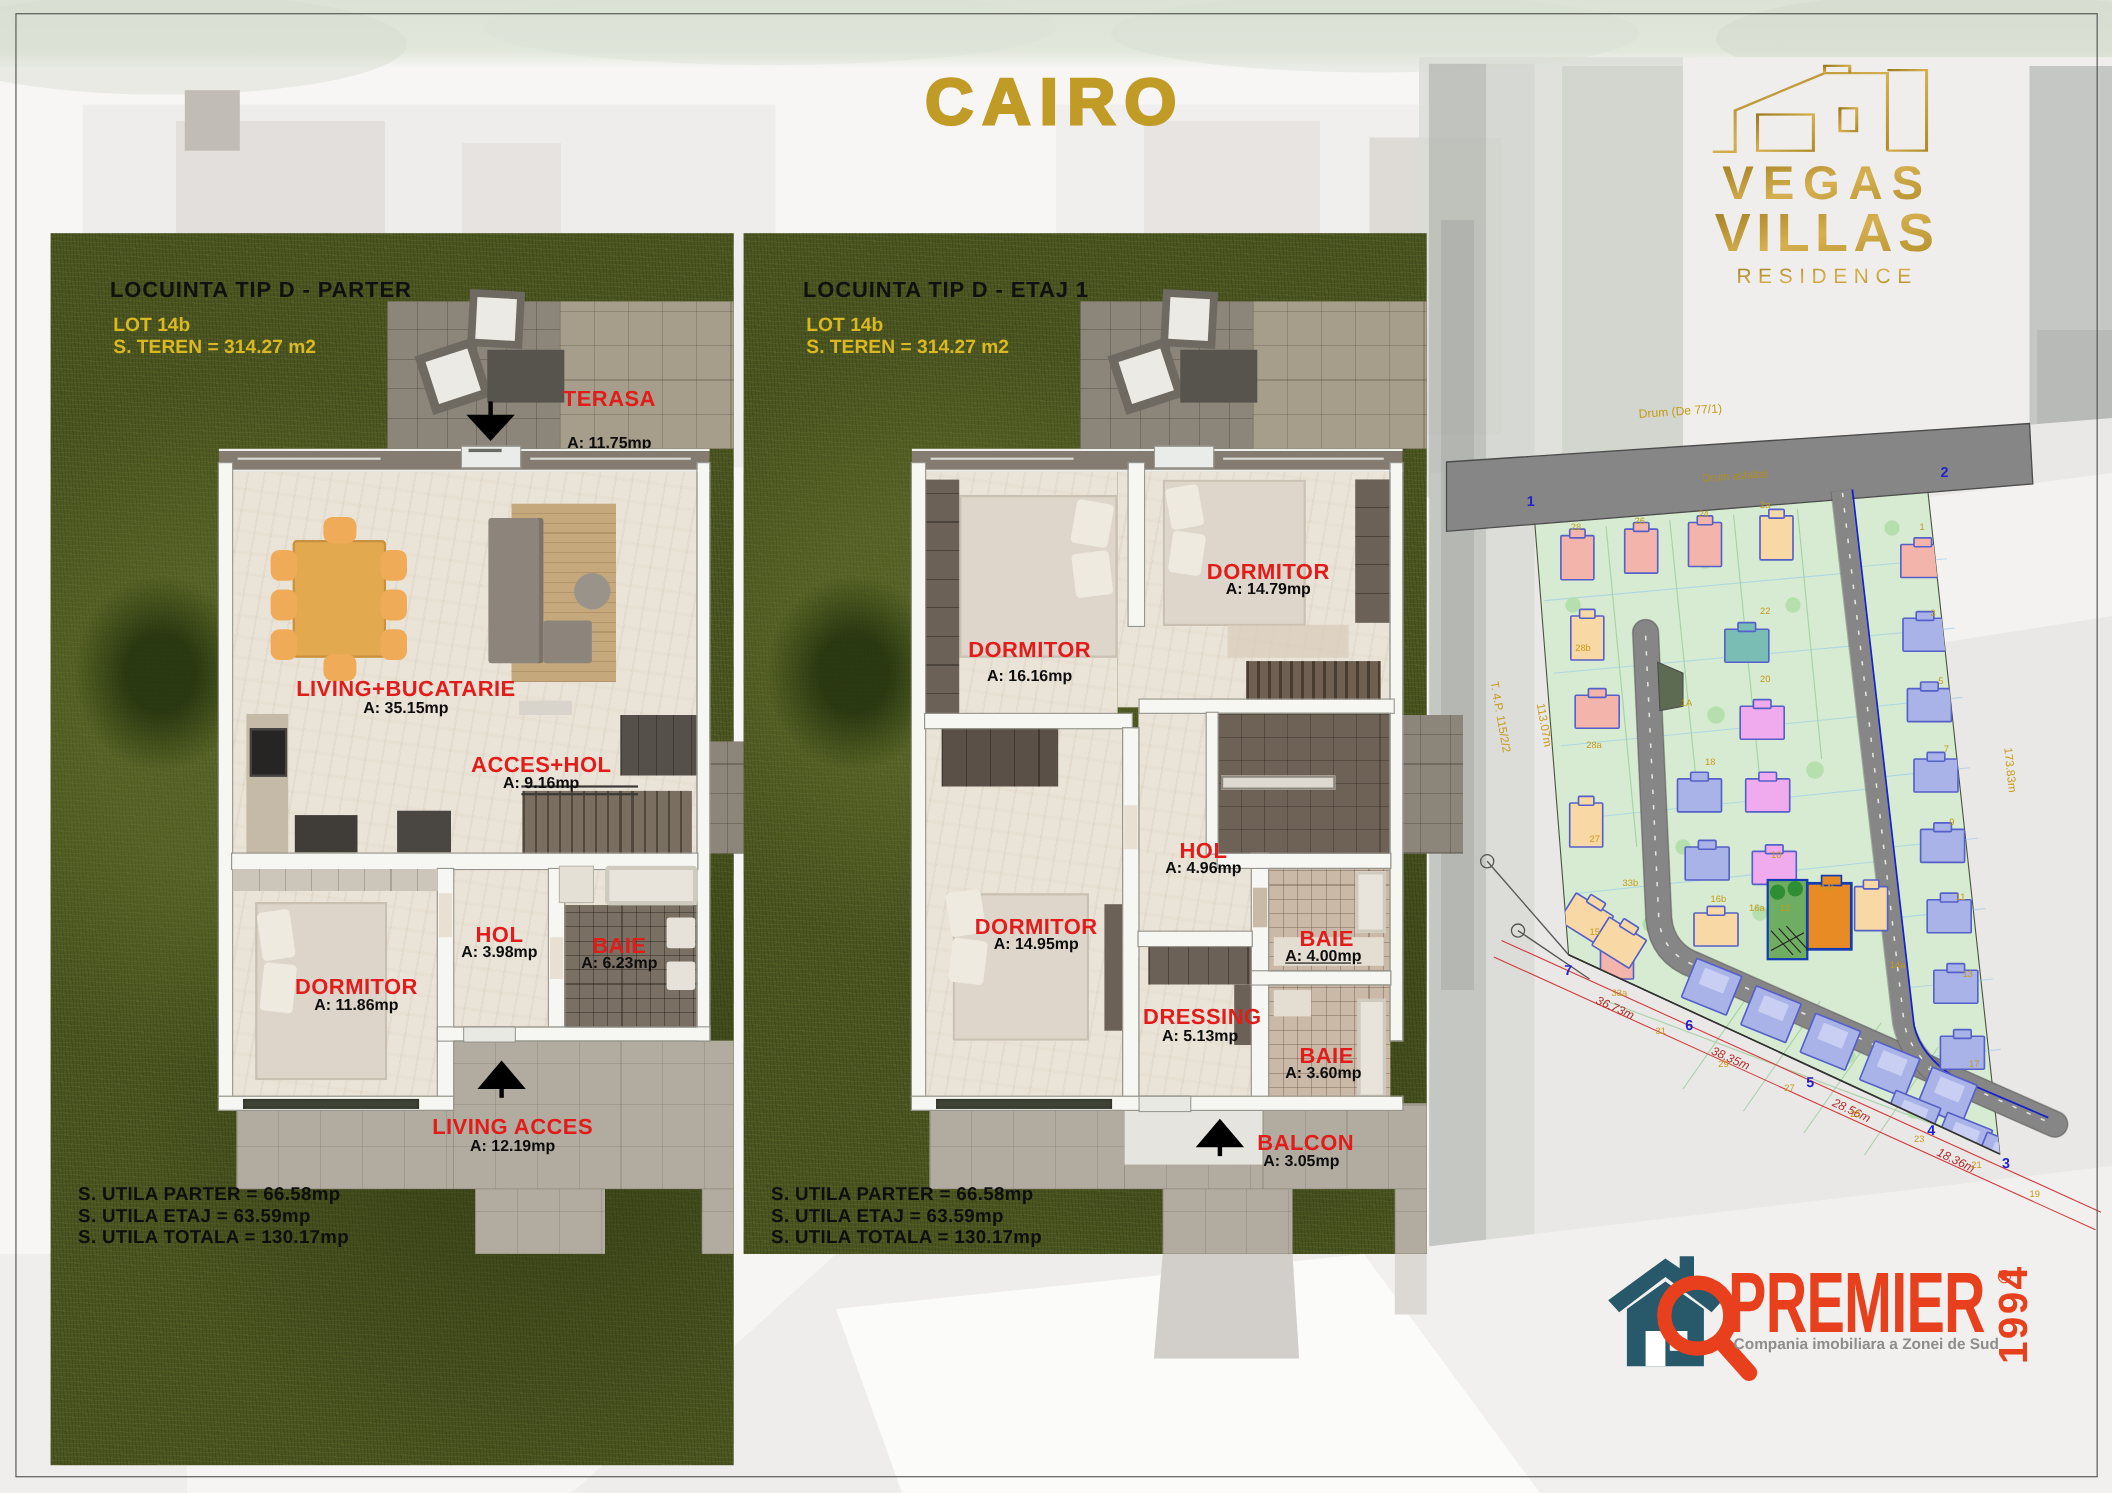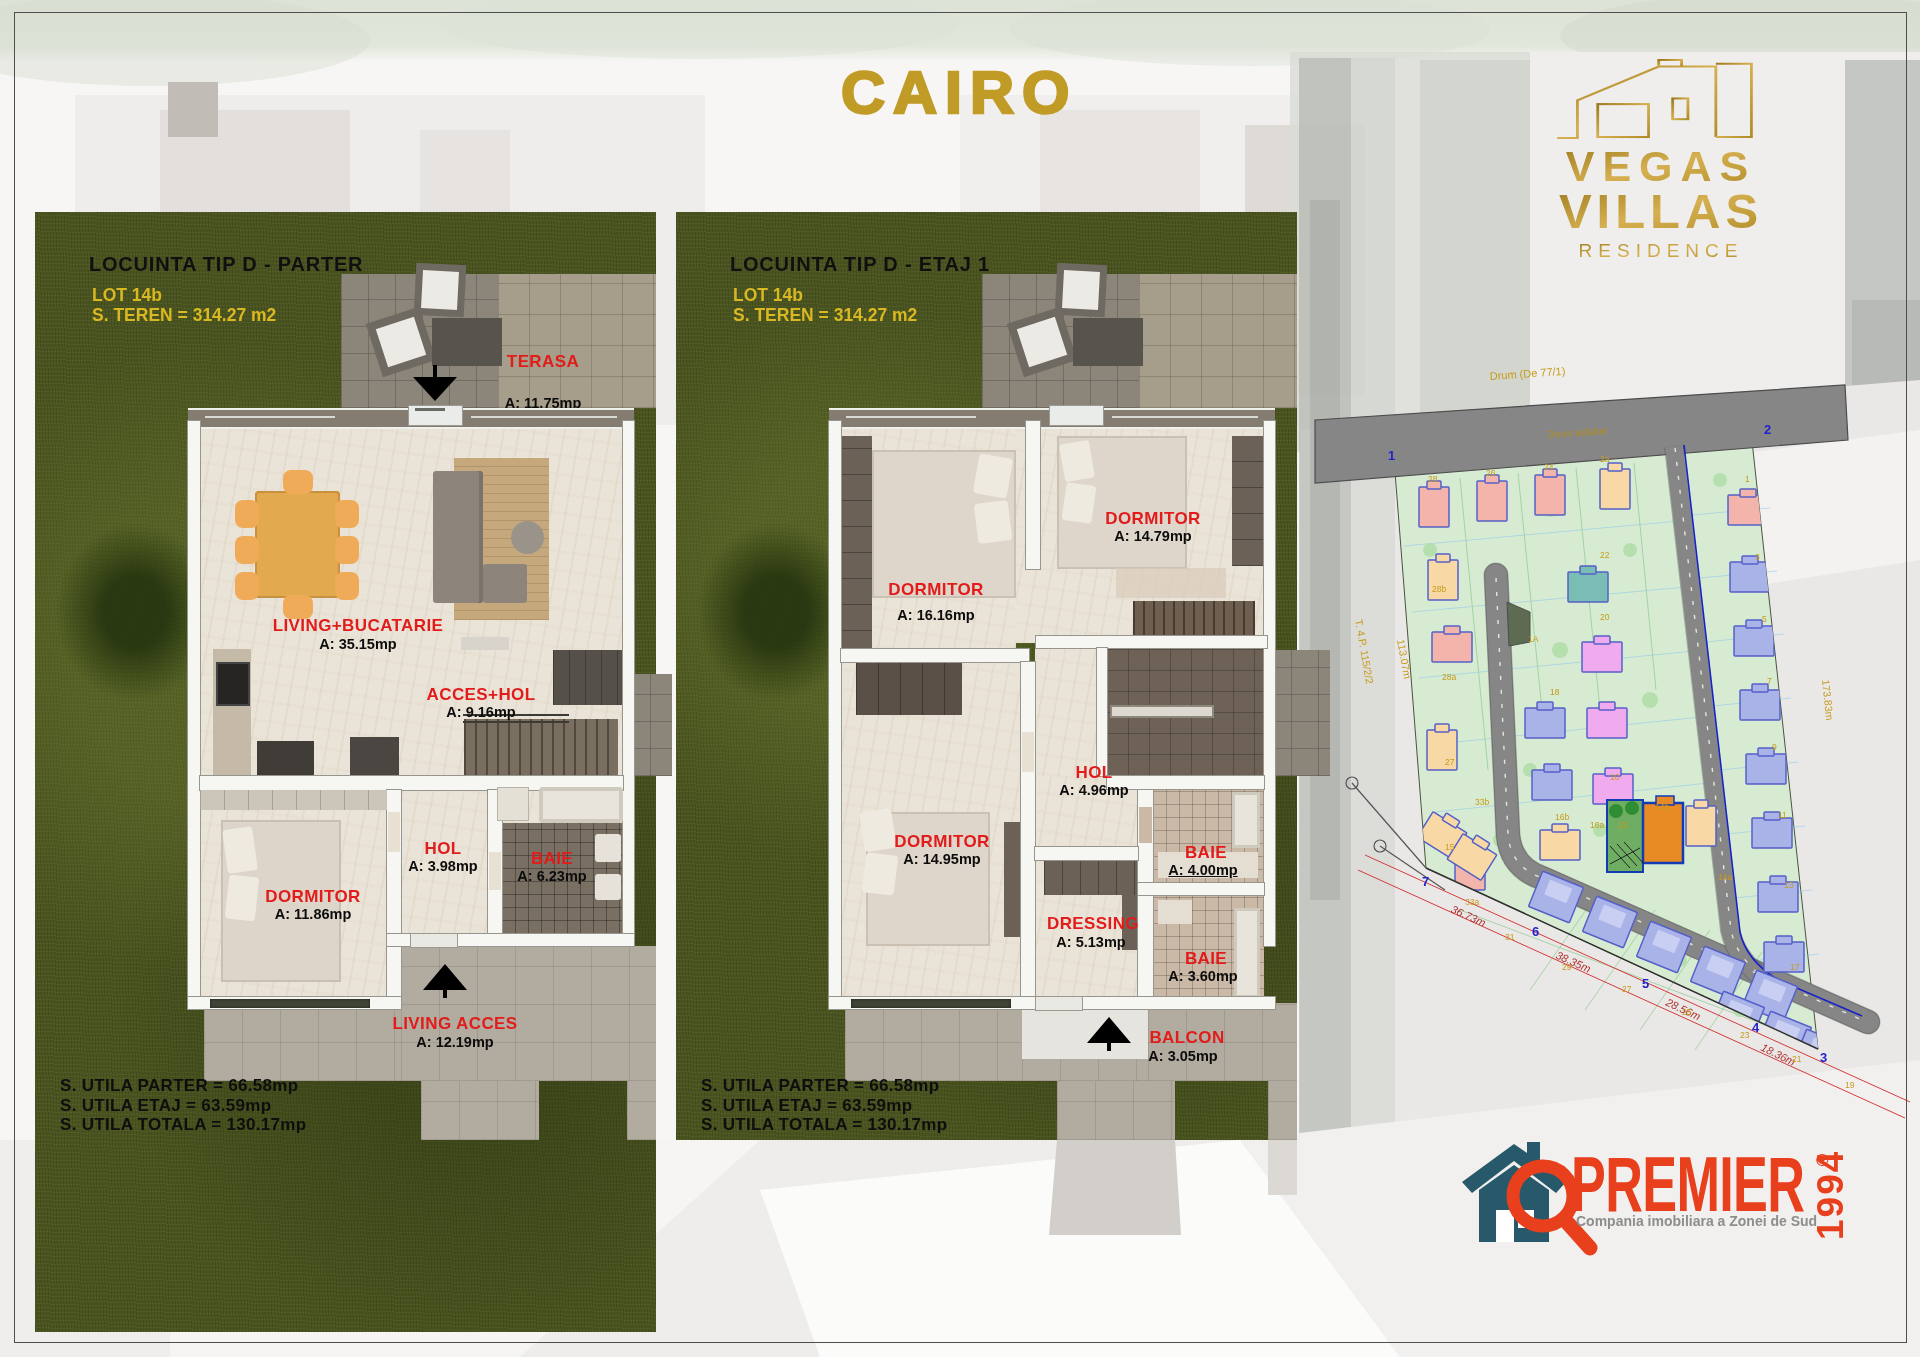--- a/index.html
+++ b/index.html
@@ -32,21 +32,21 @@
       repeating-linear-gradient(0deg, rgba(80,75,66,.18) 0 1px, transparent 1px 38px),
       repeating-linear-gradient(90deg, rgba(80,75,66,.18) 0 1px, transparent 1px 38px);}
   .bath{background-color:#796f62;
     background-image:
       repeating-linear-gradient(0deg, rgba(30,26,22,.4) 0 1px, transparent 1px 13px),
       repeating-linear-gradient(90deg, rgba(30,26,22,.4) 0 1px, transparent 1px 13px);}
   .bath2{background-color:#cbb9a8;
     background-image:
       repeating-linear-gradient(0deg, rgba(90,70,55,.35) 0 1px, transparent 1px 13px),
       repeating-linear-gradient(90deg, rgba(90,70,55,.35) 0 1px, transparent 1px 13px);}
-  .rlbl{position:absolute;color:#e21b1b;font-weight:bold;font-size:17px;white-space:nowrap;transform:translateX(-50%);letter-spacing:.4px;}
+  .rlbl{position:absolute;color:#e21b1b;font-weight:bold;font-size:20px;white-space:nowrap;transform:translateX(-50%);letter-spacing:.4px;}
   .albl{position:absolute;color:#0c0c0c;font-weight:bold;font-size:14.5px;white-space:nowrap;transform:translateX(-50%);}
   .ptitle{position:absolute;color:#101010;font-weight:bold;font-size:20px;letter-spacing:.8px;white-space:nowrap;}
   .gold{color:#d9b822;font-weight:bold;font-size:17.5px;white-space:nowrap;}
   .sutila{position:absolute;color:#0e0e0e;font-weight:bold;font-size:17px;white-space:nowrap;letter-spacing:.3px;}
 </style>
 </head>
 <body>
 <div id="page">
 
   <div class="abs" id="bgphoto" style="left:0;top:0;width:1920px;height:1357px;">
@@ -129,21 +129,21 @@
       </g>
 
       <text x="161" y="126" text-anchor="middle" font-family="Liberation Sans, sans-serif" font-weight="bold" font-size="43" letter-spacing="8" fill="url(#goldg)">VEGAS</text>
 
       <text x="161" y="173" text-anchor="middle" font-family="Liberation Sans, sans-serif" font-weight="bold" font-size="49" letter-spacing="5" fill="url(#goldg)">VILLAS</text>
 
       <text x="161" y="202" text-anchor="middle" font-family="Liberation Sans, sans-serif" font-size="19" letter-spacing="6" fill="url(#goldg)">RESIDENCE</text>
     </svg>
   </div>
 
-  <div class="abs grass" id="panel1" style="left:35px;top:212px;width:621px;height:1120px;z-index:10;">
+  <div class="abs grass" id="panel1" style="left:46px;top:212px;width:621px;height:1120px;z-index:10;">
 
     <div class="abs" style="left:20px;top:310px;width:160px;height:180px;background:radial-gradient(ellipse at 50% 50%, rgba(28,42,10,.75) 0 28%, rgba(38,54,14,.4) 52%, transparent 70%);"></div>
 
     <div class="ptitle" style="left:54px;top:41px;">LOCUINTA TIP D - PARTER</div>
 
     <div class="abs gold" style="left:57px;top:73px;">LOT 14b</div>
 
     <div class="abs gold" style="left:57px;top:93px;">S. TEREN = 314.27 m2</div>
 
     <div class="abs tileD" style="left:306px;top:62px;width:157px;height:134px;"></div>

